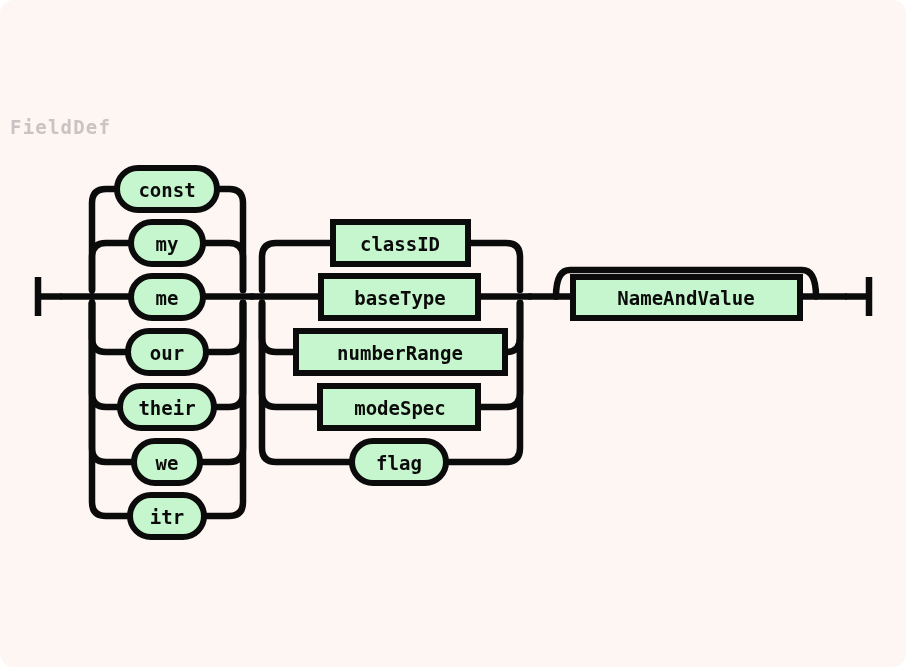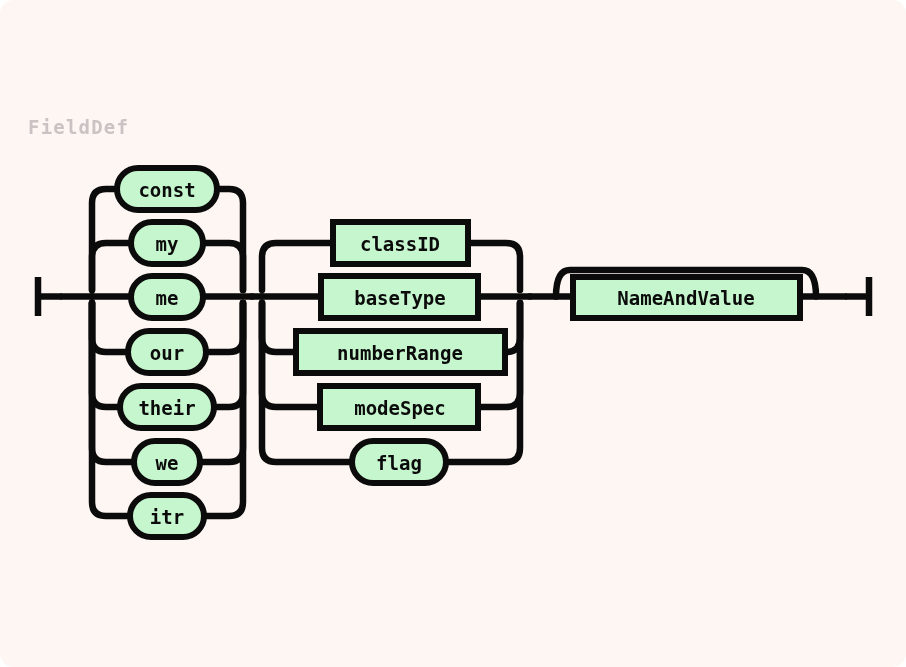--- a/index.html
+++ b/index.html
@@ -11,21 +11,21 @@
     position: relative;
     width: 906px;
     height: 667px;
     background: #fdf6f3;
     border-radius: 14px;
     overflow: hidden;
     font-family: "DejaVu Sans Mono", "Liberation Mono", monospace;
   }
   #diagram-title {
     position: absolute;
-    left: 28px;
+    left: 10px;
     top: 116px;
     font-family: "DejaVu Sans Mono", "Liberation Mono", monospace;
     font-size: 19px;
     font-weight: bold;
     letter-spacing: 1.2px;
     color: #c9c3c3;
     user-select: none;
   }
   svg#railroad {
     position: absolute;

